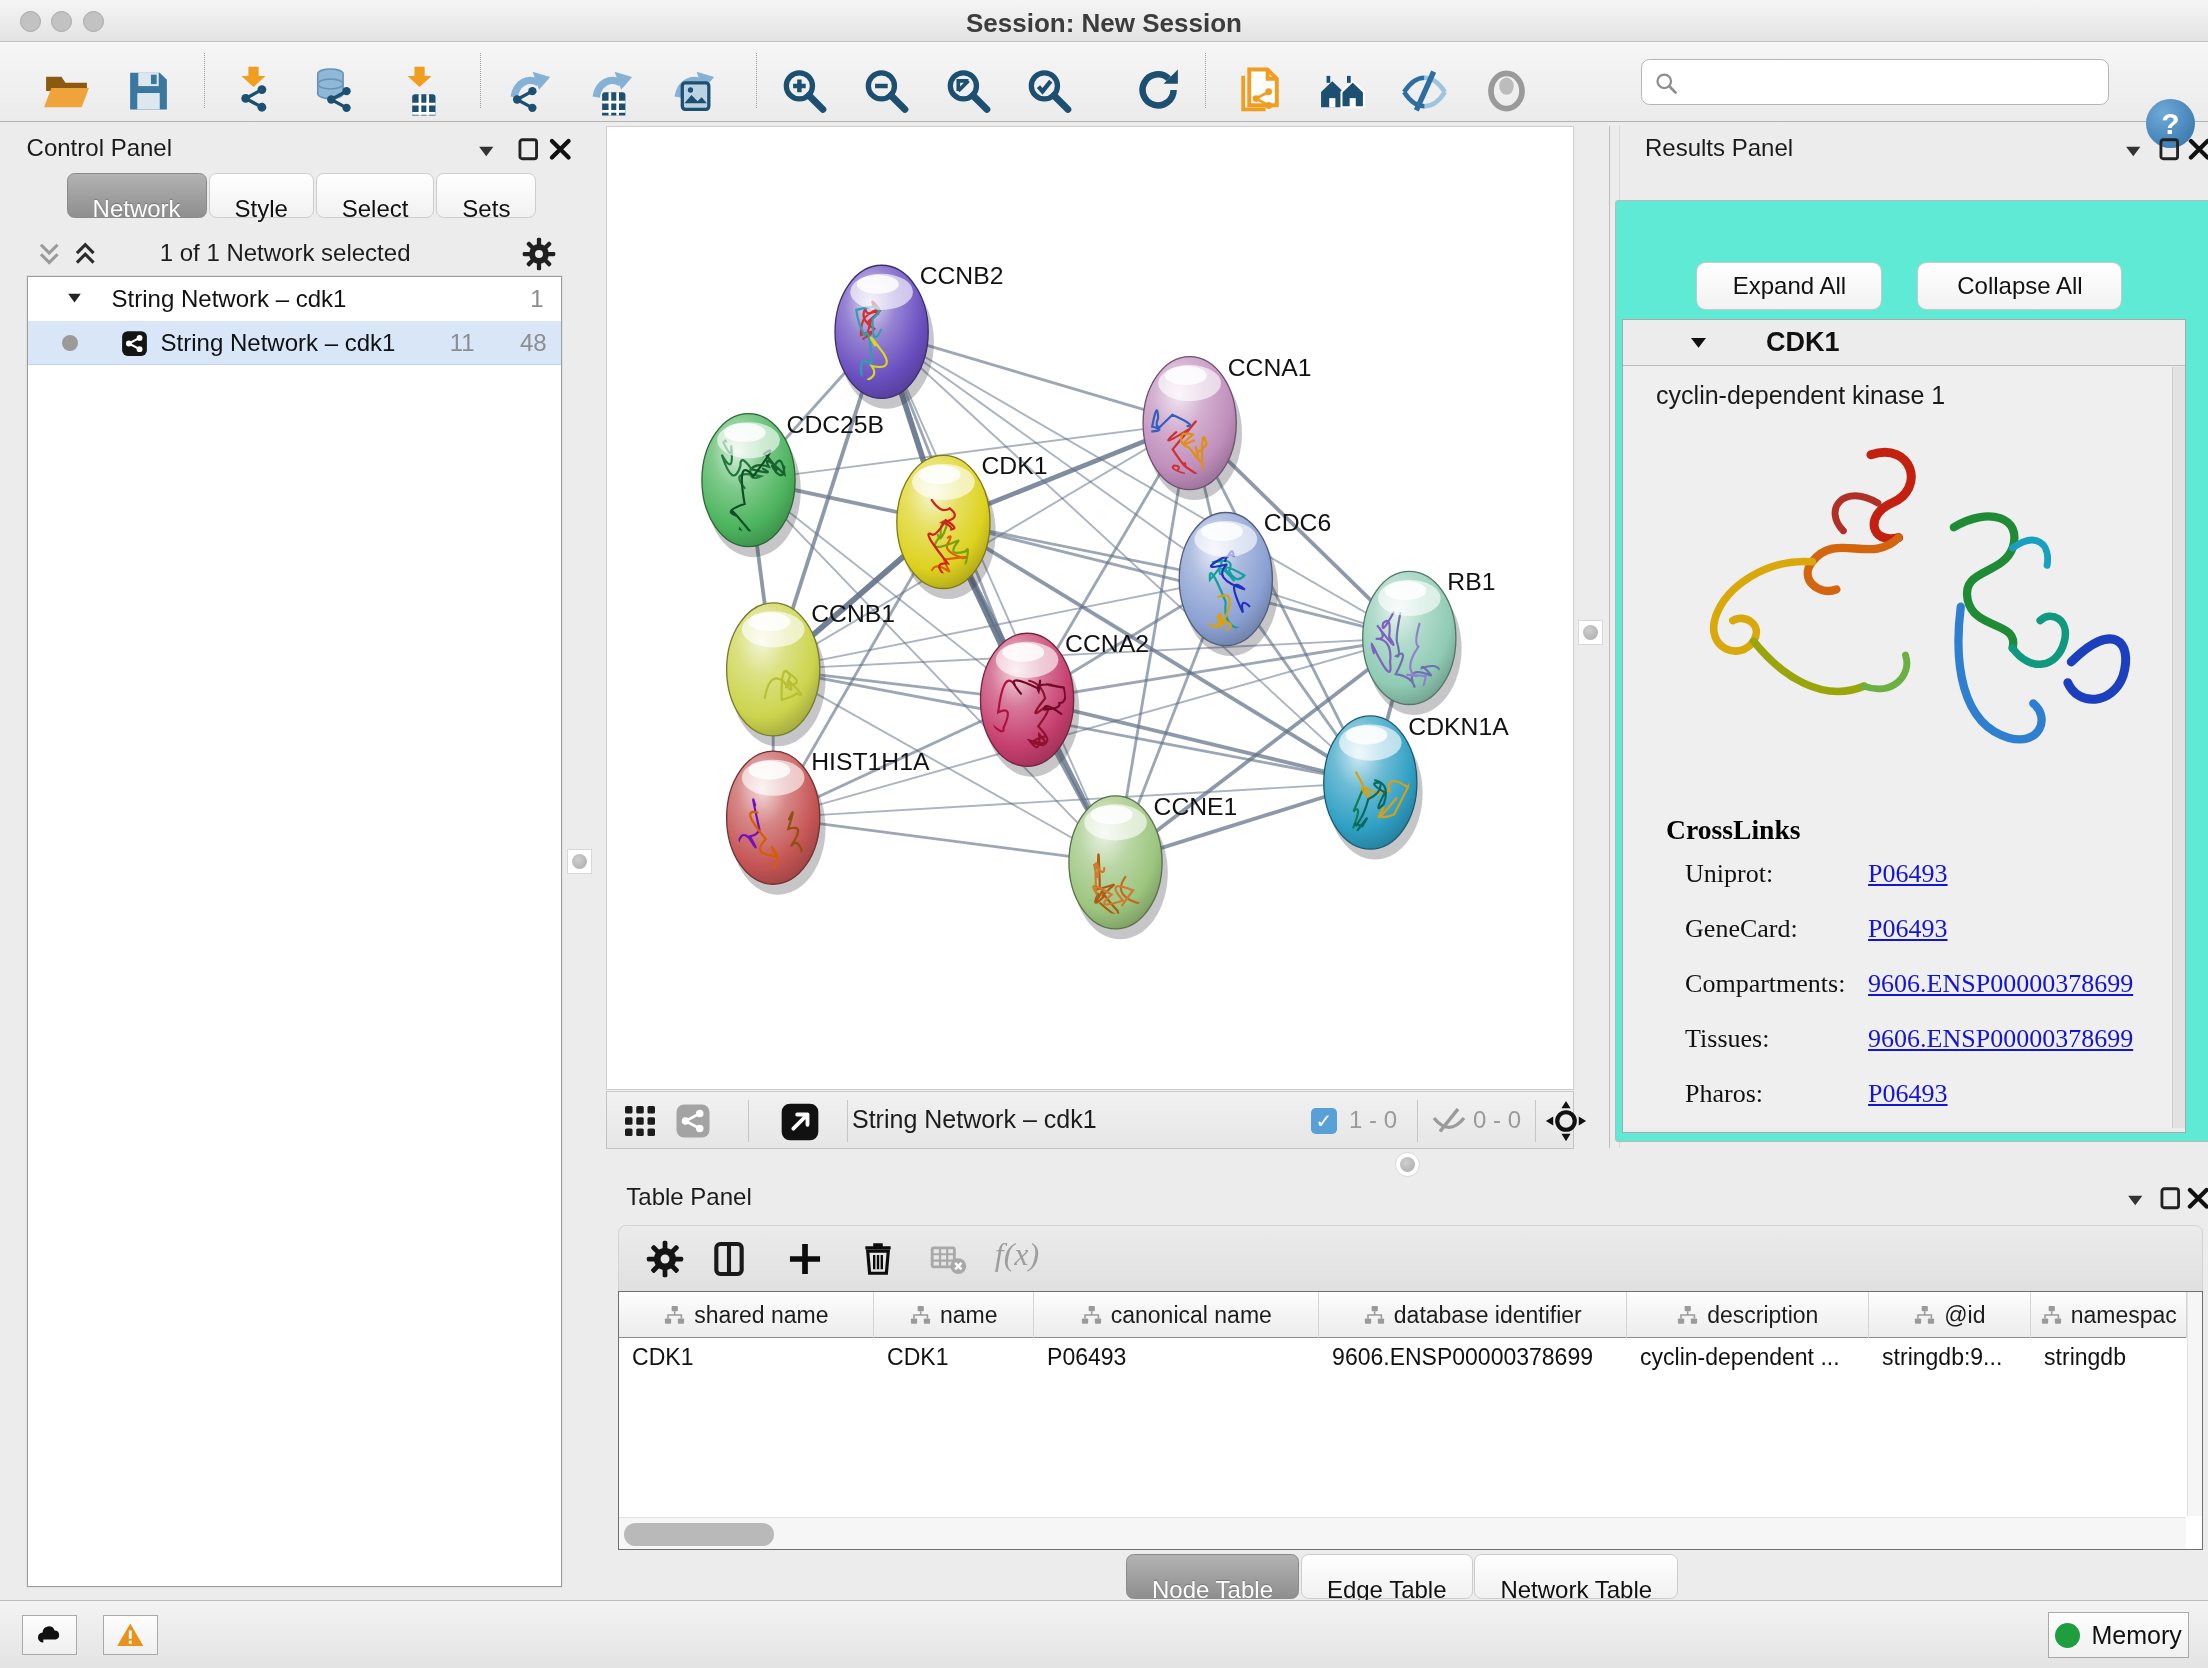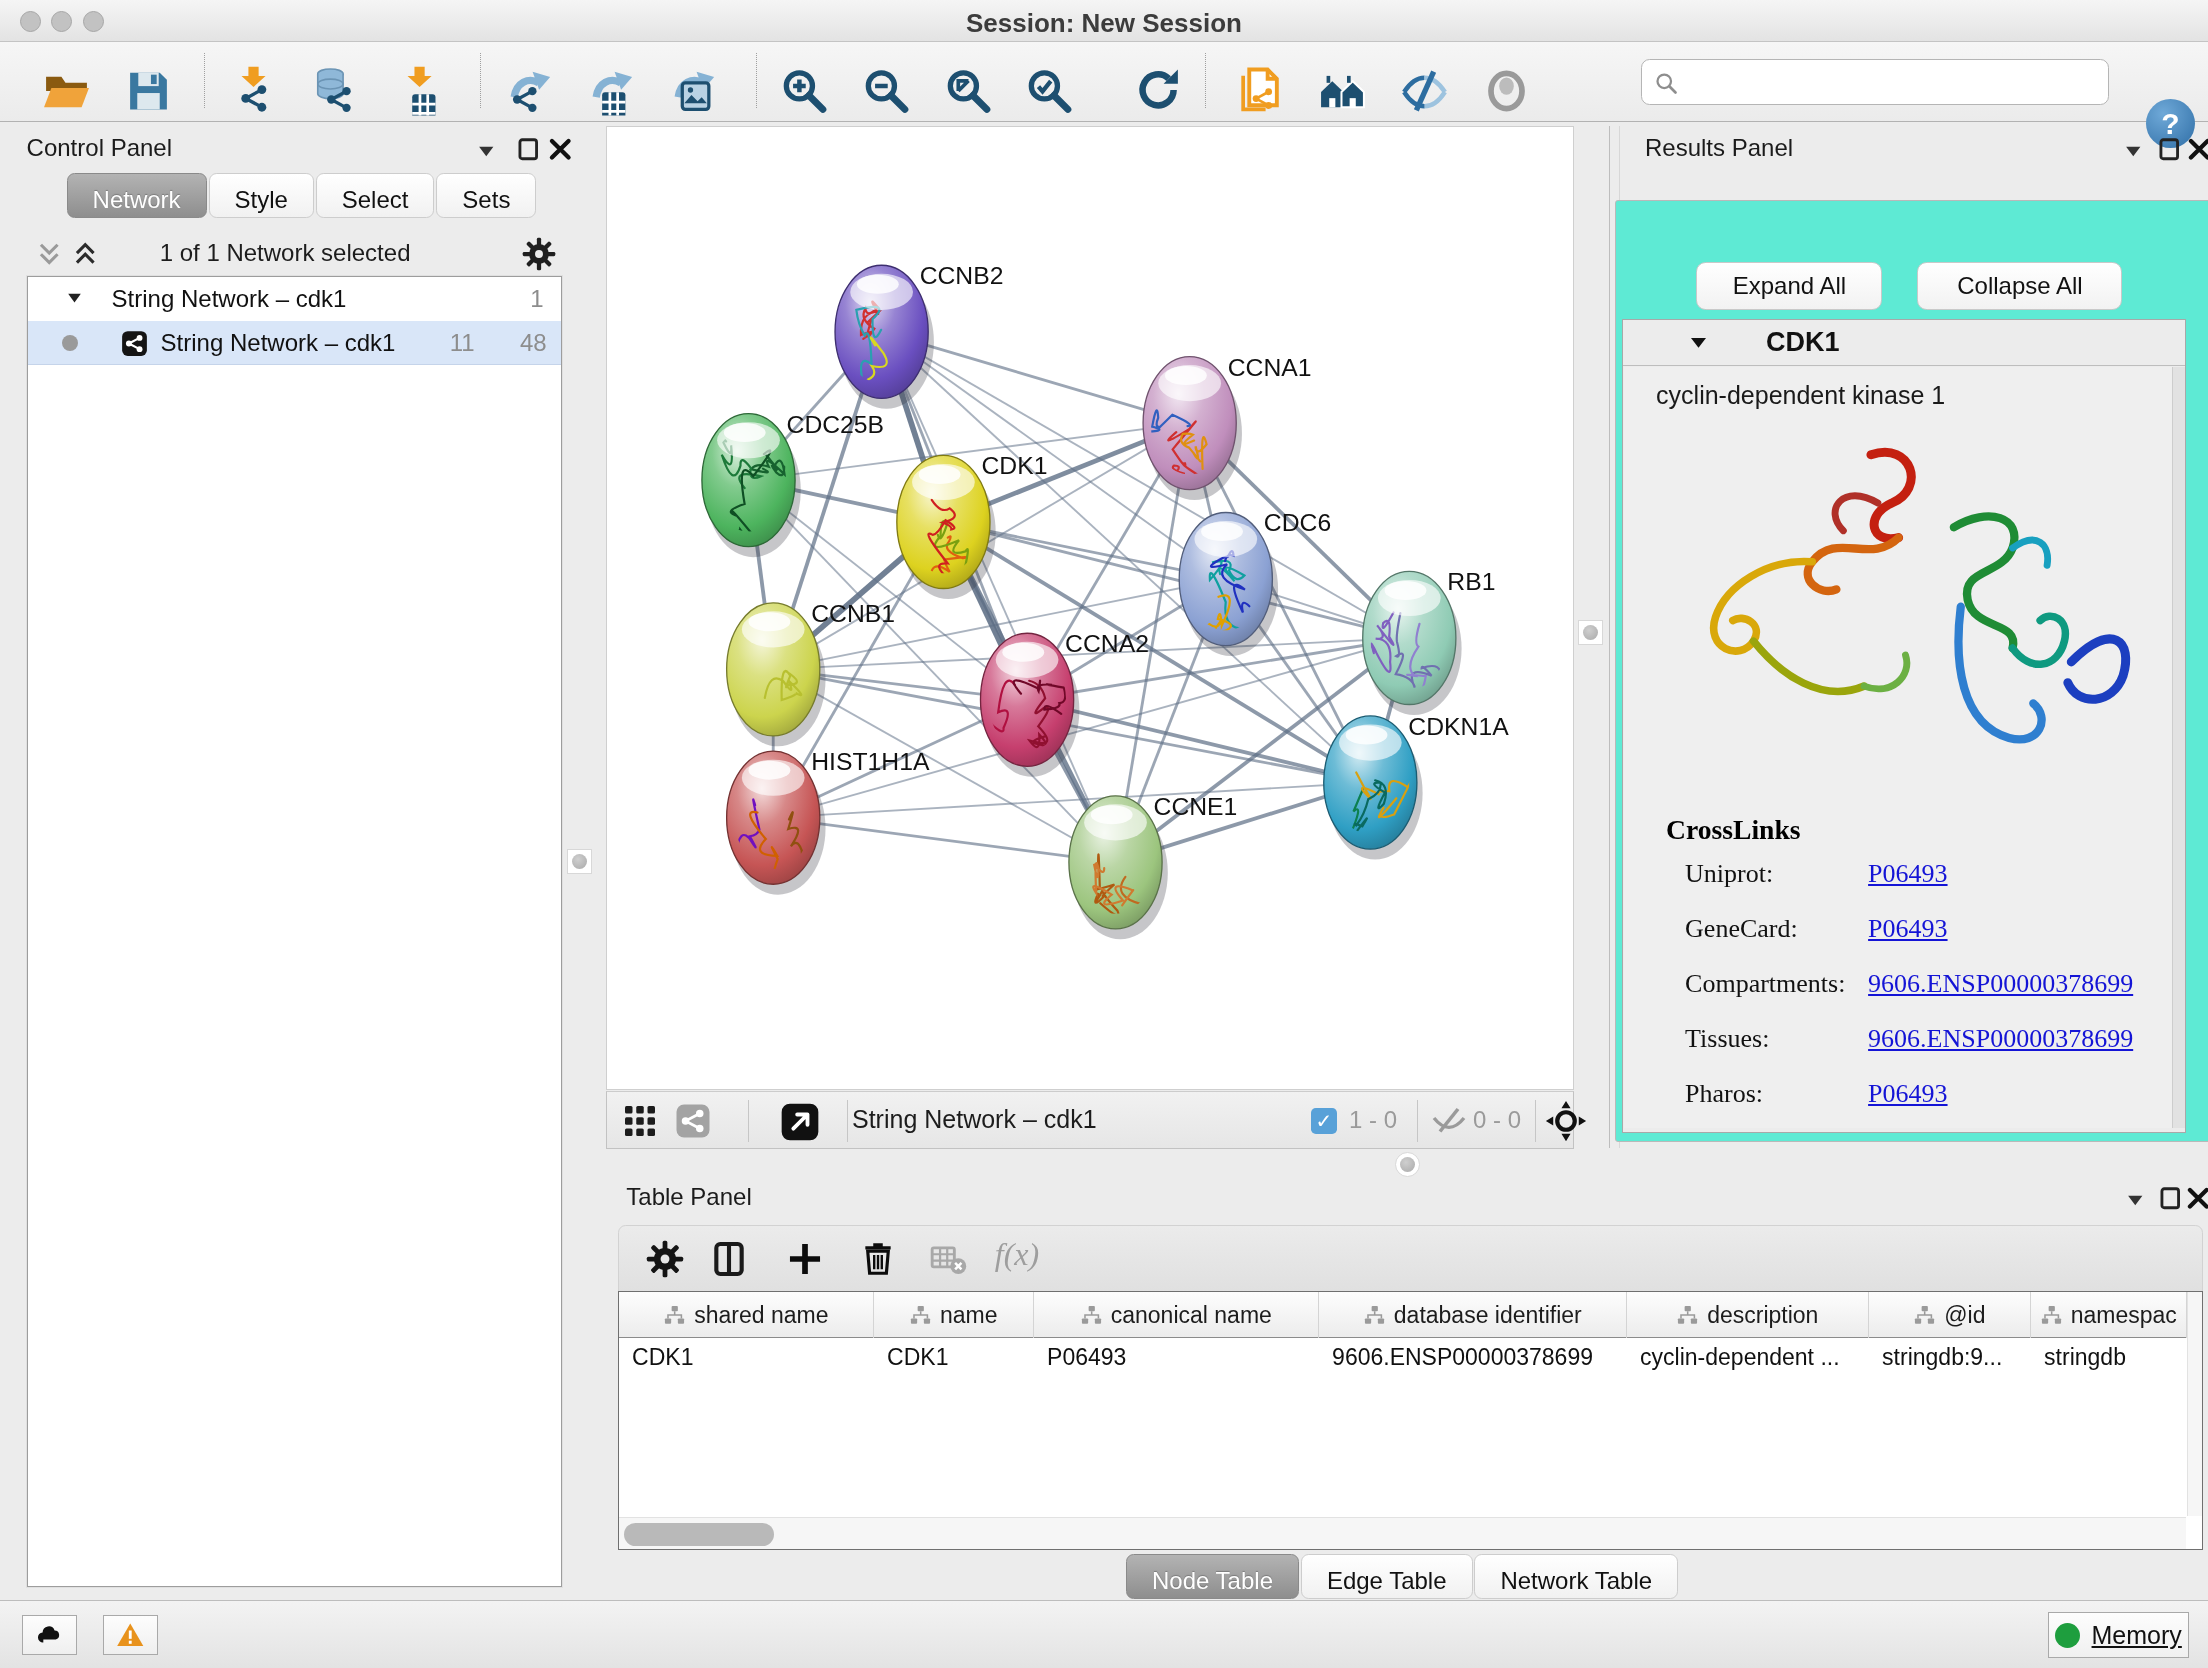--- a/index.html
+++ b/index.html
@@ -30,21 +30,21 @@
   #help-btn { position:absolute; left:2146px; top:57px; width:49px; height:49px; border-radius:50%;
     background:radial-gradient(circle at 35% 30%, #6fa9d8, #2f6ea6); color:#fff; font-size:30px;
     font-weight:bold; text-align:center; line-height:49px; }
 
   
   .panel-title { font-size:24px; color:#1b1b1b; }
   .win-ctrl { position:absolute; top:0; width:28.5px; height:28.5px; }
   .win-ctrl svg { width:100%; height:100%; }
   .tab-btn { display:inline-block; height:45px; line-height:43px; text-align:center;
     font-size:24px; color:#111; background:linear-gradient(#ffffff,#f1f1f1);
-    border:1px solid #cdcdcd; border-radius:7.6px; padding:4px 25px; margin-right:1.9px; }
+    border:1px solid #cdcdcd; border-radius:7.6px; padding:13px 25px; margin-right:1.9px; }
   .tab-btn.active { background:linear-gradient(#b3b3b3,#8e8e8e); color:#fff;
     border-color:#8a8a8a; text-shadow:0 -1px 1px rgba(0,0,0,.25); }
 
   
   #control-panel { position:absolute; left:7.6px; top:126px; width:555px; height:1473px; }
   #cp-tabs { position:absolute; left:59px; top:47px; }
   #cp-subhdr { position:absolute; left:0; top:103px; width:555px; height:46px; }
   #cp-status { position:absolute; left:0; top:9.5px; width:100%; text-align:center; font-size:24px; color:#1d1d1d; }
   #cp-tree { position:absolute; left:19px; top:150px; width:535px; height:1311px;
     background:#fff; border:1px solid #9d9d9d; box-shadow:0 0 0 1px #e0e0e0; }
@@ -126,21 +126,21 @@
   
   #bottombar { position:absolute; left:0; top:1600px; width:2208px; height:68px;
     background:linear-gradient(#f3f3f3,#e3e3e3); border-top:1.9px solid #bdbdbd; }
   .bb-btn { position:absolute; top:14.3px; width:55px; height:40px; background:linear-gradient(#fdfdfd,#efefef);
     border:1.9px solid #a9a9a9; display:flex; align-items:center; justify-content:center; }
   .bb-btn svg { width:28.5px; height:28.5px; }
   #memory-btn { position:absolute; left:2048px; top:11.4px; width:141px; height:46px;
     background:linear-gradient(#fdfdfd,#f0f0f0); border:1.9px solid #a9a9a9; display:flex;
     align-items:center; justify-content:center; gap:11.4px; }
   #memory-dot { width:25px; height:25px; border-radius:50%; background:#1e9e3e; }
-  #memory-label { font-size:25px; color:#111;text-decoration:underline; }
+  #memory-label { font-size:25px; color:#111; }
 
   svg text { font-family:"Liberation Sans", sans-serif; }
 </style>
 </head>
 <body>
 
 <div id="root">
 
   <div id="titlebar">
     <div class="traffic" style="left:20px"></div>

